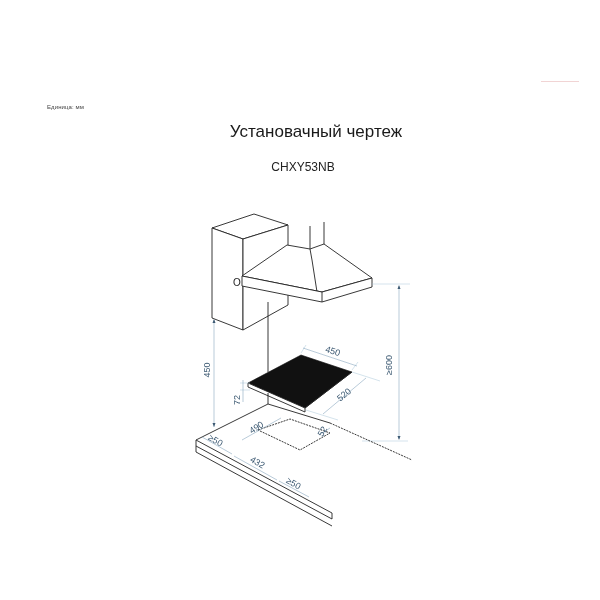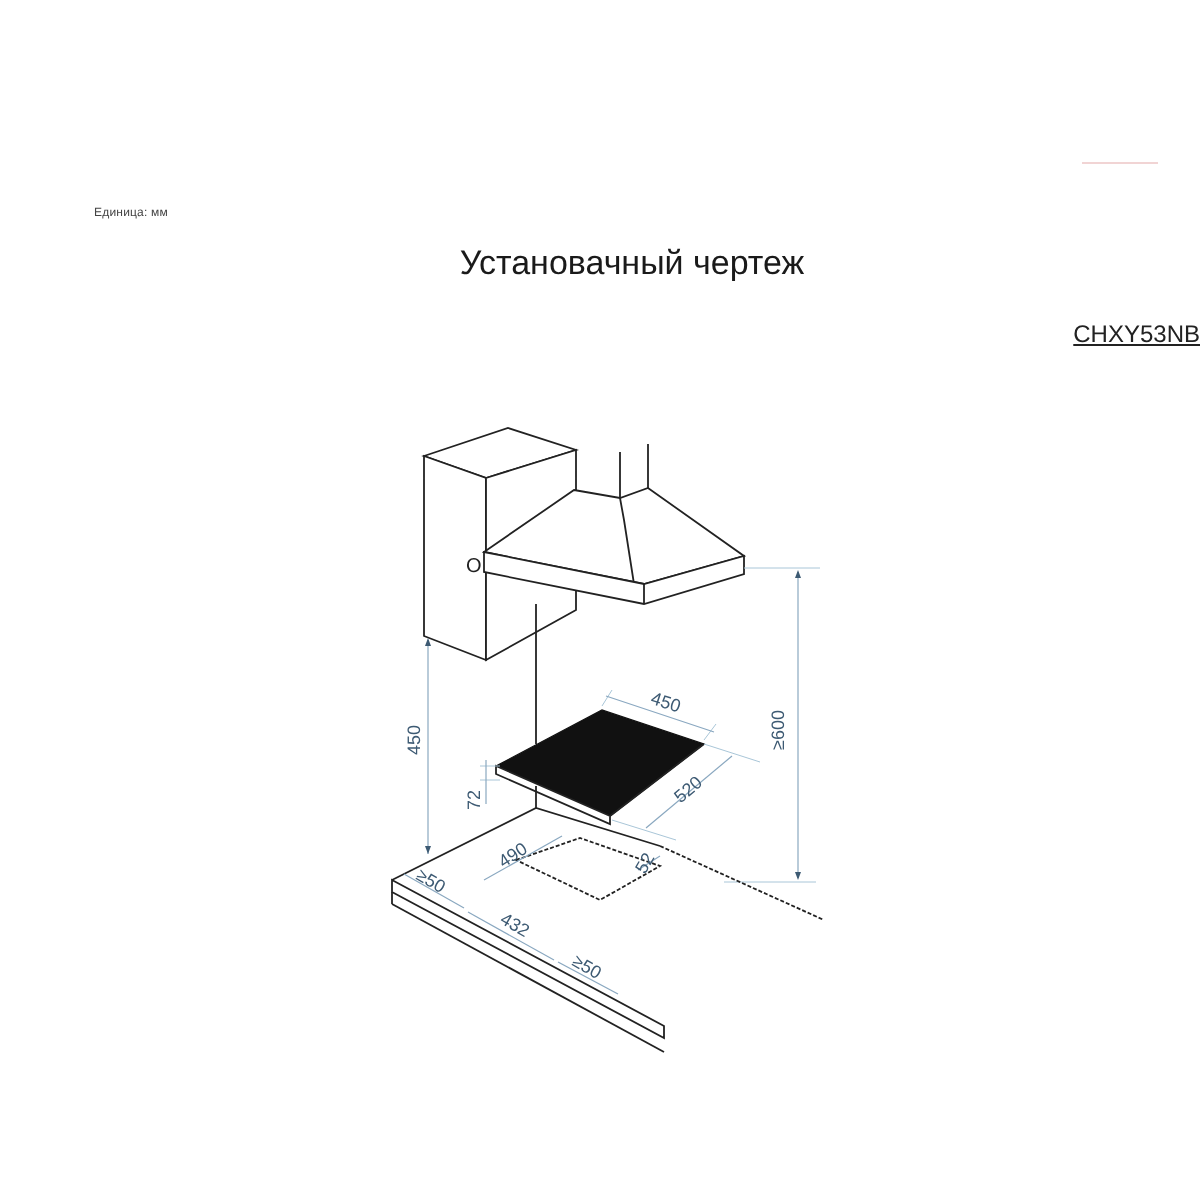--- a/index.html
+++ b/index.html
@@ -1,20 +1,20 @@
 <!DOCTYPE html>
 <html><head>
   <meta charset="utf-8">
   <style>
     html, body { margin: 0; padding: 0; background: #ffffff; }
     body { width: 600px; height: 600px; position: relative; overflow: hidden; font-family: "Liberation Sans", sans-serif; color: #111; }
     .units { position: absolute; left: 47px; top: 104px; font-size: 6px; color: #444; letter-spacing: 0.1px; }
     .red-mark { position: absolute; left: 541px; top: 81px; width: 38px; height: 1px; background: #f1d4d4; }
     .title { position: absolute; left: 0; width: 600px; top: 122px; text-align: center; font-size: 17px; color: #1a1a1a; padding-left: 32px; box-sizing: border-box; }
-    .model { position: absolute; left: 0; width: 600px; top: 160px; text-align: right; font-size: 12px; color: #222; padding-left: 6px; box-sizing: border-box; text-decoration: underline; }
+    .model { position: absolute; left: 0; width: 600px; top: 160px; text-align: center; font-size: 12px; color: #222; padding-left: 6px; box-sizing: border-box; }
     svg.drawing { position: absolute; left: 0; top: 0; width: 600px; height: 600px; }
     .ln { stroke: #222; stroke-width: 0.9; fill: none; }
     .lnw { stroke: #222; stroke-width: 0.9; fill: #fff; }
     .dim { stroke: #8aa8c0; stroke-width: 0.6; fill: none; }
     .ext { stroke: #a9c6d8; stroke-width: 0.5; fill: none; }
     .dimtxt { font-family: "Liberation Sans", sans-serif; font-size: 9px; fill: #3d5a73; }
     .knob { font-family: "Liberation Sans", sans-serif; font-size: 10px; fill: #222; }
   </style>
 </head>
 <body>

